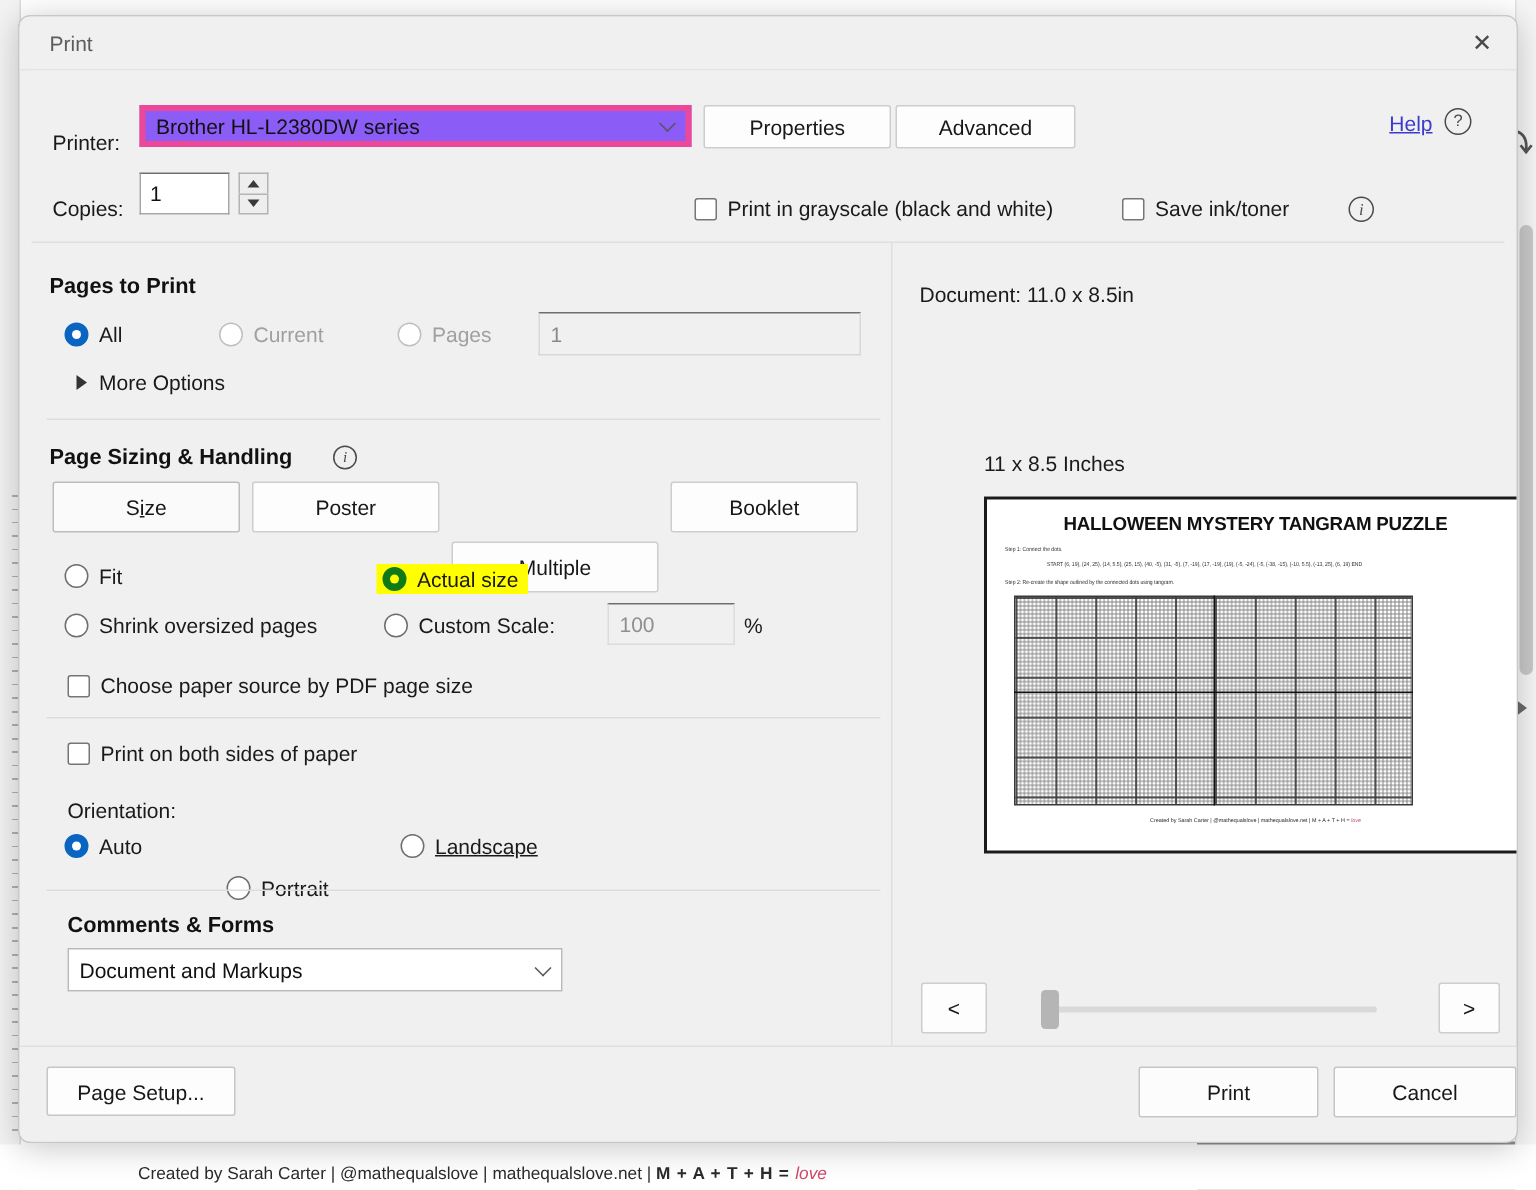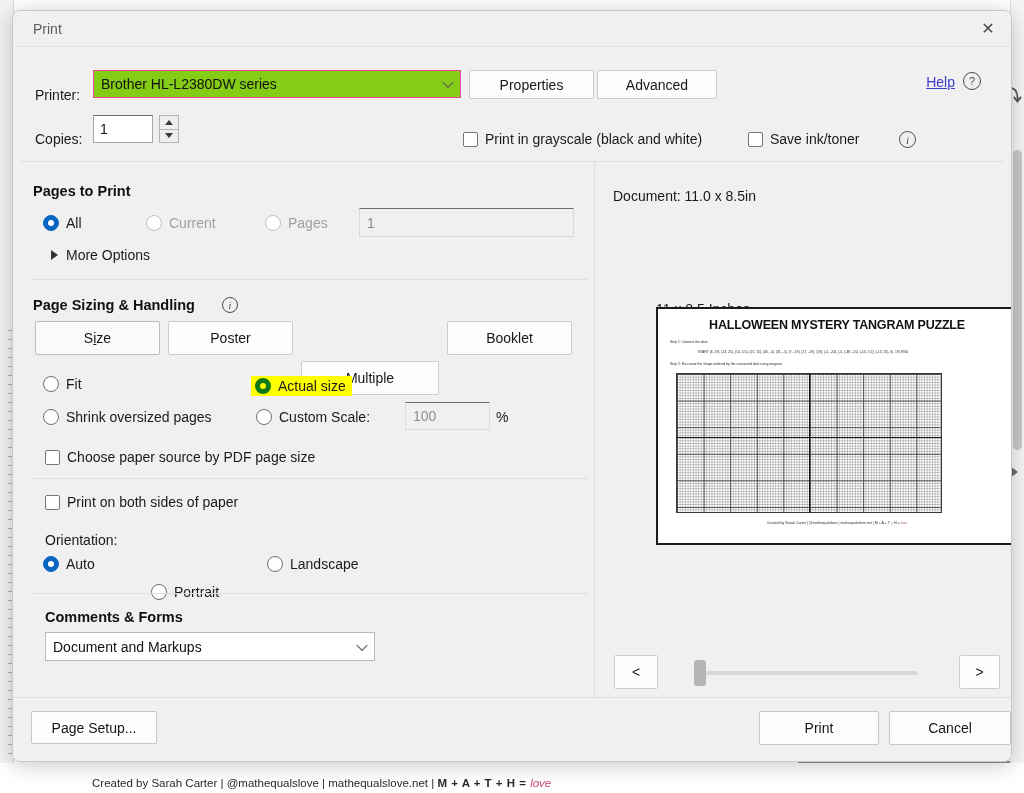--- a/index.html
+++ b/index.html
@@ -99,21 +99,21 @@
     position: relative; height: 115px;
     background: #f0f0f0;
     border-bottom: 1px solid #dfdfdf;
     margin: 0 8px;
   }
   .lbl { font-size: 14px; color: #1a1a1a; }
   #printer-label { position: absolute; left: 22px; top: 76px; }
   #printer-select {
     position: absolute; left: 80px; top: 59px;
     width: 368px; height: 28px;
-    background: #84cc16; border: 1px solid #ec4899;
+    background: #8b5cf6; border: 4px solid #ec4899;
     font-size: 14px; color: #111;
     padding: 4px 24px 4px 7px;
     display: flex; align-items: center;
     cursor: pointer;
   }
   .chev {
     position: absolute; right: 8px; top: 50%;
     width: 8px; height: 8px;
     border-right: 1.4px solid #555; border-bottom: 1.4px solid #555;
     transform: translateY(-70%) rotate(45deg);
@@ -255,37 +255,37 @@
     background: #f0f0f0; border: 1px solid #dcdcdc; border-top: 1px solid #6e6e6e;
     font-size: 14px; color: #8f8f8f; padding: 3px 7px; font-family: inherit;
   }
   #pct { position: absolute; left: 483px; top: 398px; font-size: 14px; color: #1a1a1a; }
   #cb-papersource { left: 32px; top: 438px; }
 
   #cb-bothsides { left: 32px; top: 483px; }
   #orient-label { position: absolute; left: 32px; top: 521px; font-size: 14px; color: #1a1a1a; }
   #r-auto      { left: 30px;  top: 545px; }
   #r-portrait  { left: 138px; top: 573px; align-items: flex-end; }
-  #r-landscape { left: 254px; top: 545px; }
+  #r-landscape { left: 254px; top: 545px; text-decoration: underline; }
 
   #comments-title { position: absolute; left: 32px; top: 598px; }
   #comments-select {
     position: absolute; left: 32px; top: 621px;
     width: 330px; height: 29px;
     background: #fff; border: 1px solid #b9b9b9;
     font-size: 14px; color: #111; padding: 4px 24px 4px 7px;
     display: flex; align-items: center; cursor: pointer;
   }
   #summarize-btn { position: absolute; left: 369px; top: 621px; width: 182px; height: 30px; }
 
   
   #doc-size { position: absolute; left: 17px; top: 5px; font-size: 14px; color: #1a1a1a; }
   #sheet-size { position: absolute; left: 60px; top: 118px; font-size: 14px; color: #1a1a1a; }
   #sheet {
-    position: absolute; left: 60px; top: 124px;
+    position: absolute; left: 60px; top: 148px;
     width: 362px; height: 238px;
     background: #ffffff; border: 2px solid #1b1b1b;
     overflow: hidden;
     text-align: center;
   }
   #doc-title {
     position: absolute; left: 50%; transform: translateX(-50%); top: 9px;
     font-size: 12.5px; font-weight: bold; color: #111; letter-spacing: -.2px;
     white-space: nowrap;
   }

